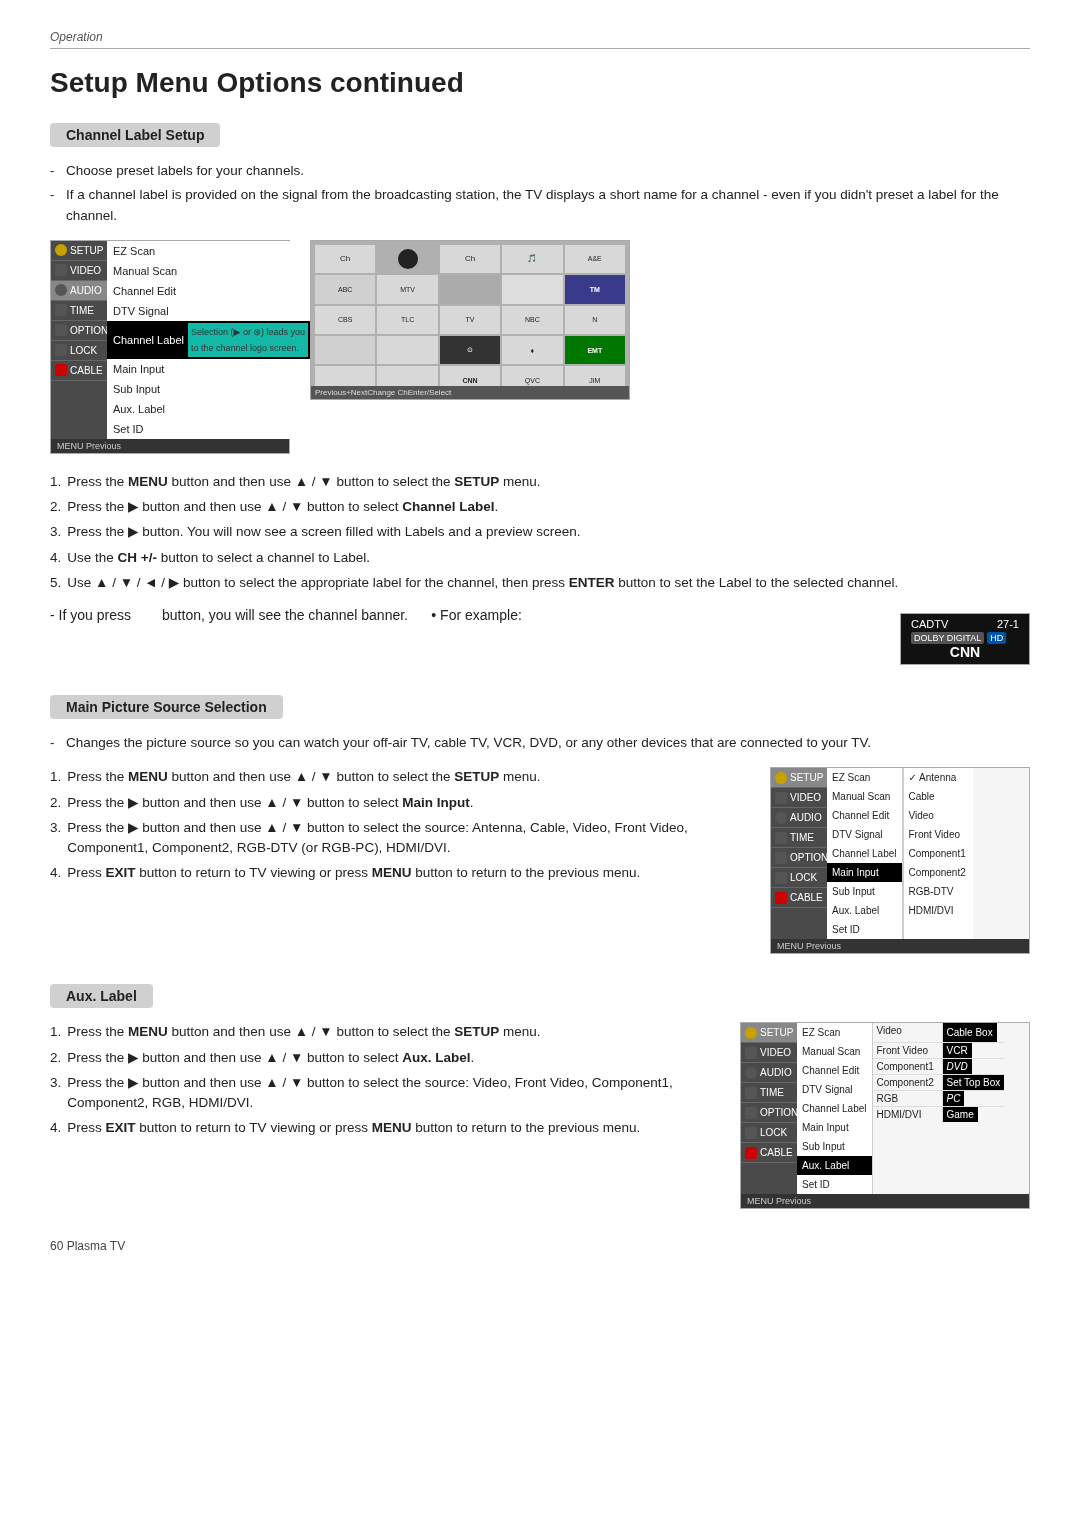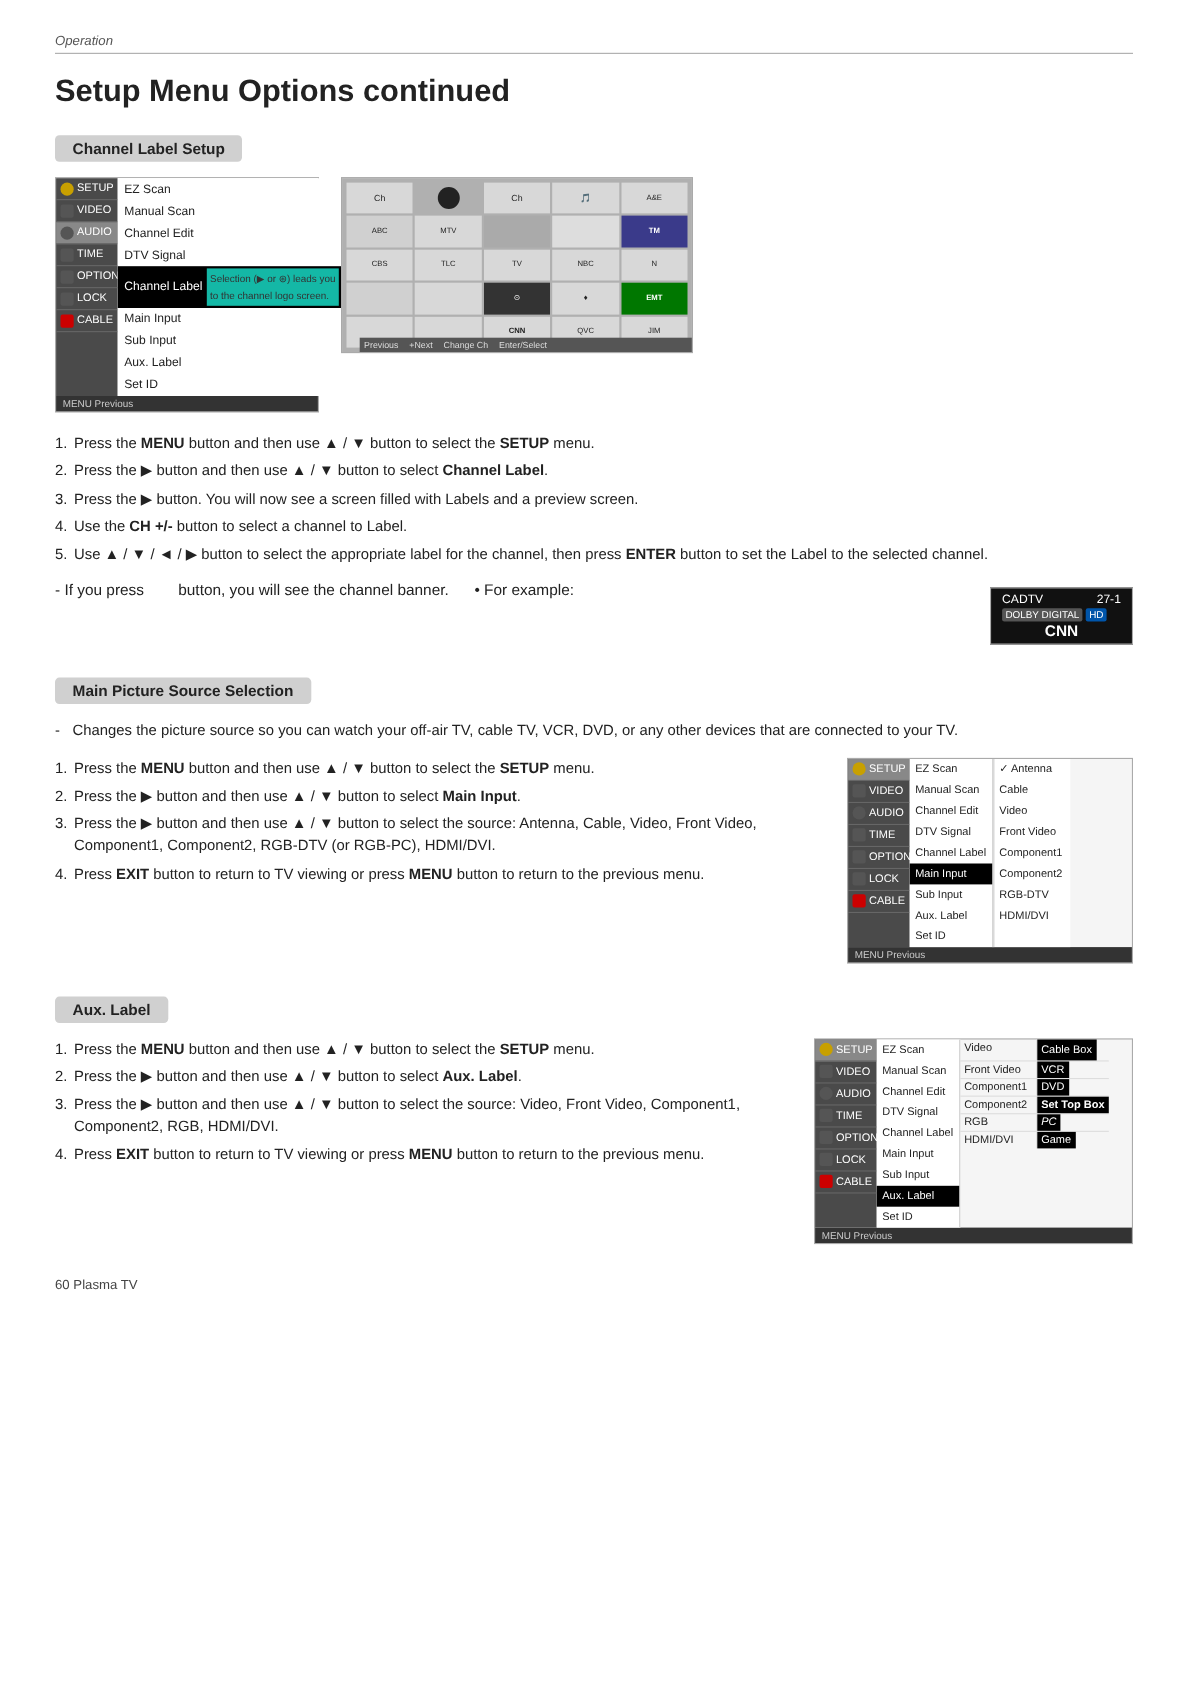--- a/index.html
+++ b/index.html
@@ -251,20 +251,24 @@
 </head>
 <body>
 
 <div class="operation-label">Operation</div>
 <hr class="divider-top">
 <h1 class="page-title">Setup Menu Options continued</h1>
 
 <div class="section-block">
   <div class="section-header">Channel Label Setup</div>
 
+  <ul class="bullet-list">
+    <li>Choose preset labels for your channels.</li>
+    <li>If a channel label is provided on the signal from the broadcasting station, the TV displays a short name for a channel - even if you didn't preset a label for the channel.</li>
+  </ul>
 
   
   <div class="two-col-images">
 
     <div class="menu-screenshot">
       <div class="menu-bar">
         <div class="menu-left-col">
           <div class="menu-left-item">
             <span class="menu-icon setup"></span>
             <span>SETUP</span>
@@ -336,21 +340,21 @@
         <div style="background:#d8d8d8; font-size:7px; display:flex;align-items:center;justify-content:center;"></div>
         <div style="background:#333; color:#fff; font-size:7px; display:flex;align-items:center;justify-content:center;">⊙</div>
         <div style="background:#d8d8d8; font-size:7px; display:flex;align-items:center;justify-content:center;">♦</div>
         <div style="background:#007700; color:#fff; font-size:7px; display:flex;align-items:center;justify-content:center; font-weight:bold;">EMT</div>
         <div style="background:#d8d8d8; font-size:7px; display:flex;align-items:center;justify-content:center;"></div>
         <div style="background:#d8d8d8; font-size:7px; display:flex;align-items:center;justify-content:center;"></div>
         <div style="background:#d8d8d8; font-size:7px; display:flex;align-items:center;justify-content:center; font-weight:bold;">CNN</div>
         <div style="background:#d8d8d8; font-size:7px; display:flex;align-items:center;justify-content:center;">QVC</div>
         <div style="background:#d8d8d8; font-size:7px; display:flex;align-items:center;justify-content:center;">JIM</div>
       </div>
-      <div style="background:#555; color:#ddd; font-size:8px; padding:2px 4px; display:flex; gap:10px; position:absolute; bottom:0; left:16px; right:0;">
+      <div style="background:#555; color:#ddd; font-size:8px; padding:2px 4px; display:flex; gap:0; position:absolute; bottom:0; left:0; right:0;">
         <span>Previous</span>
         <span>+Next</span>
         <span>Change Ch</span>
         <span>Enter/Select</span>
       </div>
     </div>
   </div>
 
   
   <div class="numbered-steps">
@@ -560,25 +564,25 @@
             <div style="display:flex; border-bottom:1px solid #ddd;">
               <div style="padding:2px 4px; min-width:70px; border-right:1px solid #ddd;">Video</div>
               <div style="padding:4px 4px; background:#000; color:#fff;">Cable Box</div>
             </div>
             <div style="display:flex; border-bottom:1px solid #ddd;">
               <div style="padding:2px 4px; min-width:70px; border-right:1px solid #ddd;">Front Video</div>
               <div style="padding:2px 4px; background:#000; color:#fff;">VCR</div>
             </div>
             <div style="display:flex; border-bottom:1px solid #ddd;">
               <div style="padding:2px 4px; min-width:70px; border-right:1px solid #ddd;">Component1</div>
-              <div style="padding:2px 4px; background:#000; color:#fff;">DVD</div>
+              <div style="padding:2px 4px; background:#000; color:#fff;font-style:italic;">DVD</div>
             </div>
             <div style="display:flex; border-bottom:1px solid #ddd;">
               <div style="padding:2px 4px; min-width:70px; border-right:1px solid #ddd;">Component2</div>
-              <div style="padding:2px 4px; background:#000; color:#fff; white-space:nowrap;font-weight:bold;">Set Top Box</div>
+              <div style="padding:2px 4px; background:#000; color:#fff; white-space:nowrap;">Set Top Box</div>
             </div>
             <div style="display:flex; border-bottom:1px solid #ddd;">
               <div style="padding:2px 4px; min-width:70px; border-right:1px solid #ddd;">RGB</div>
               <div style="padding:2px 4px; background:#000; color:#fff;font-style:italic;">PC</div>
             </div>
             <div style="display:flex;">
               <div style="padding:2px 4px; min-width:70px; border-right:1px solid #ddd;">HDMI/DVI</div>
               <div style="padding:2px 4px; background:#000; color:#fff;">Game</div>
             </div>
           </div>

